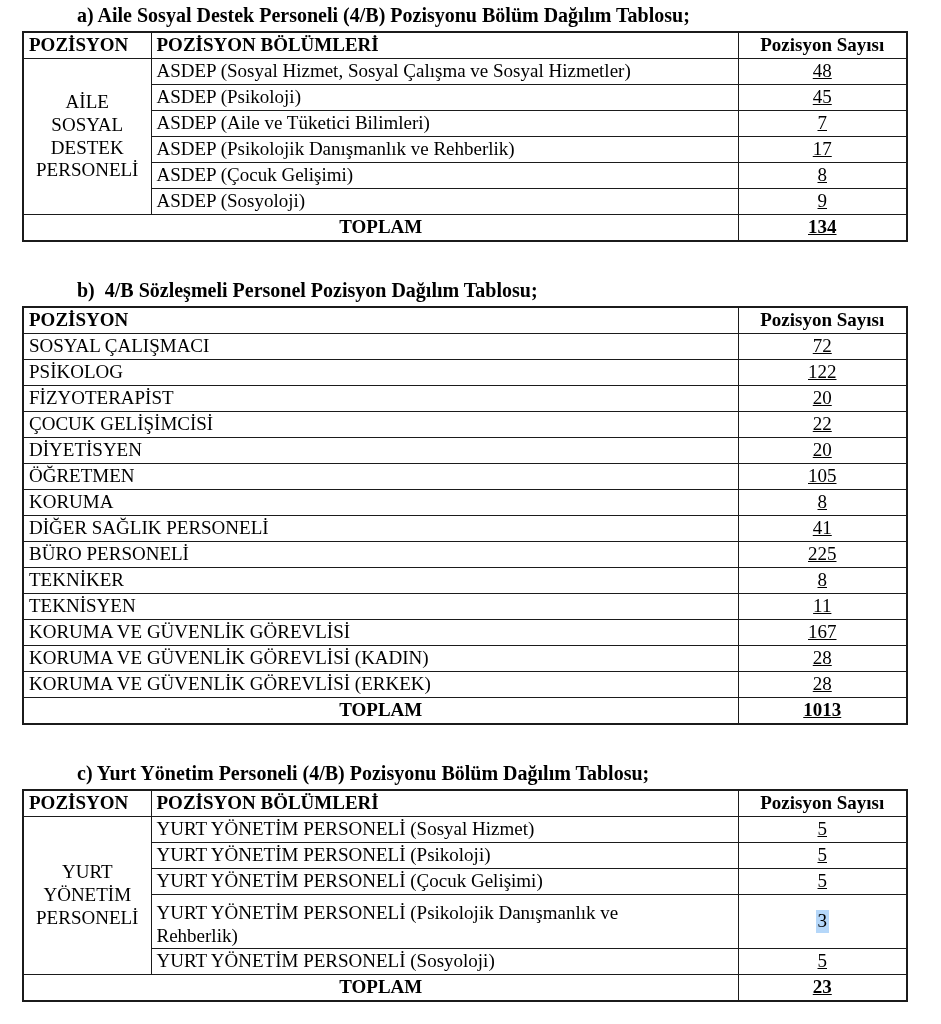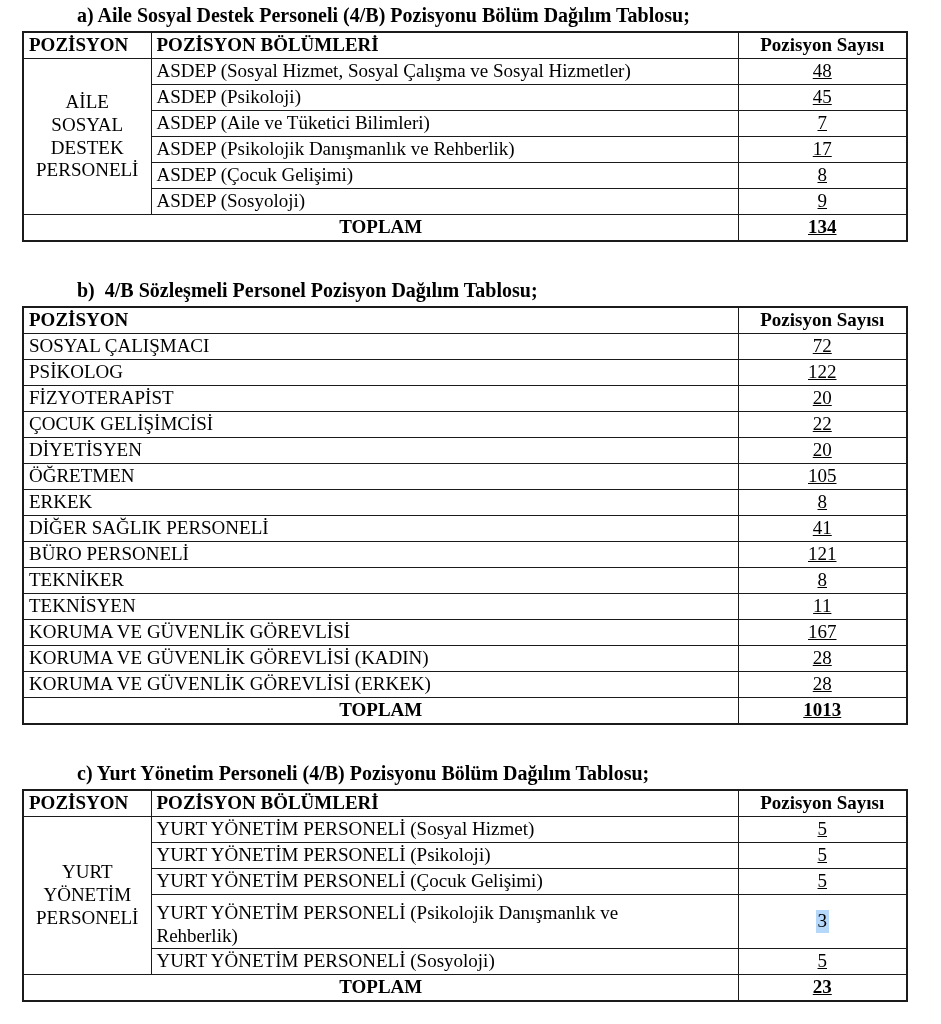--- a/index.html
+++ b/index.html
@@ -143,30 +143,30 @@
       </tr>
       <tr>
         <td>DİYETİSYEN</td>
         <td class="num">20</td>
       </tr>
       <tr>
         <td>ÖĞRETMEN</td>
         <td class="num">105</td>
       </tr>
       <tr>
-        <td>ERKEK</td>
+        <td>KORUMA</td>
         <td class="num">8</td>
       </tr>
       <tr>
         <td>DİĞER SAĞLIK PERSONELİ</td>
         <td class="num">41</td>
       </tr>
       <tr>
         <td>BÜRO PERSONELİ</td>
-        <td class="num">121</td>
+        <td class="num">225</td>
       </tr>
       <tr>
         <td>TEKNİKER</td>
         <td class="num">8</td>
       </tr>
       <tr>
         <td>TEKNİSYEN</td>
         <td class="num">11</td>
       </tr>
       <tr>

